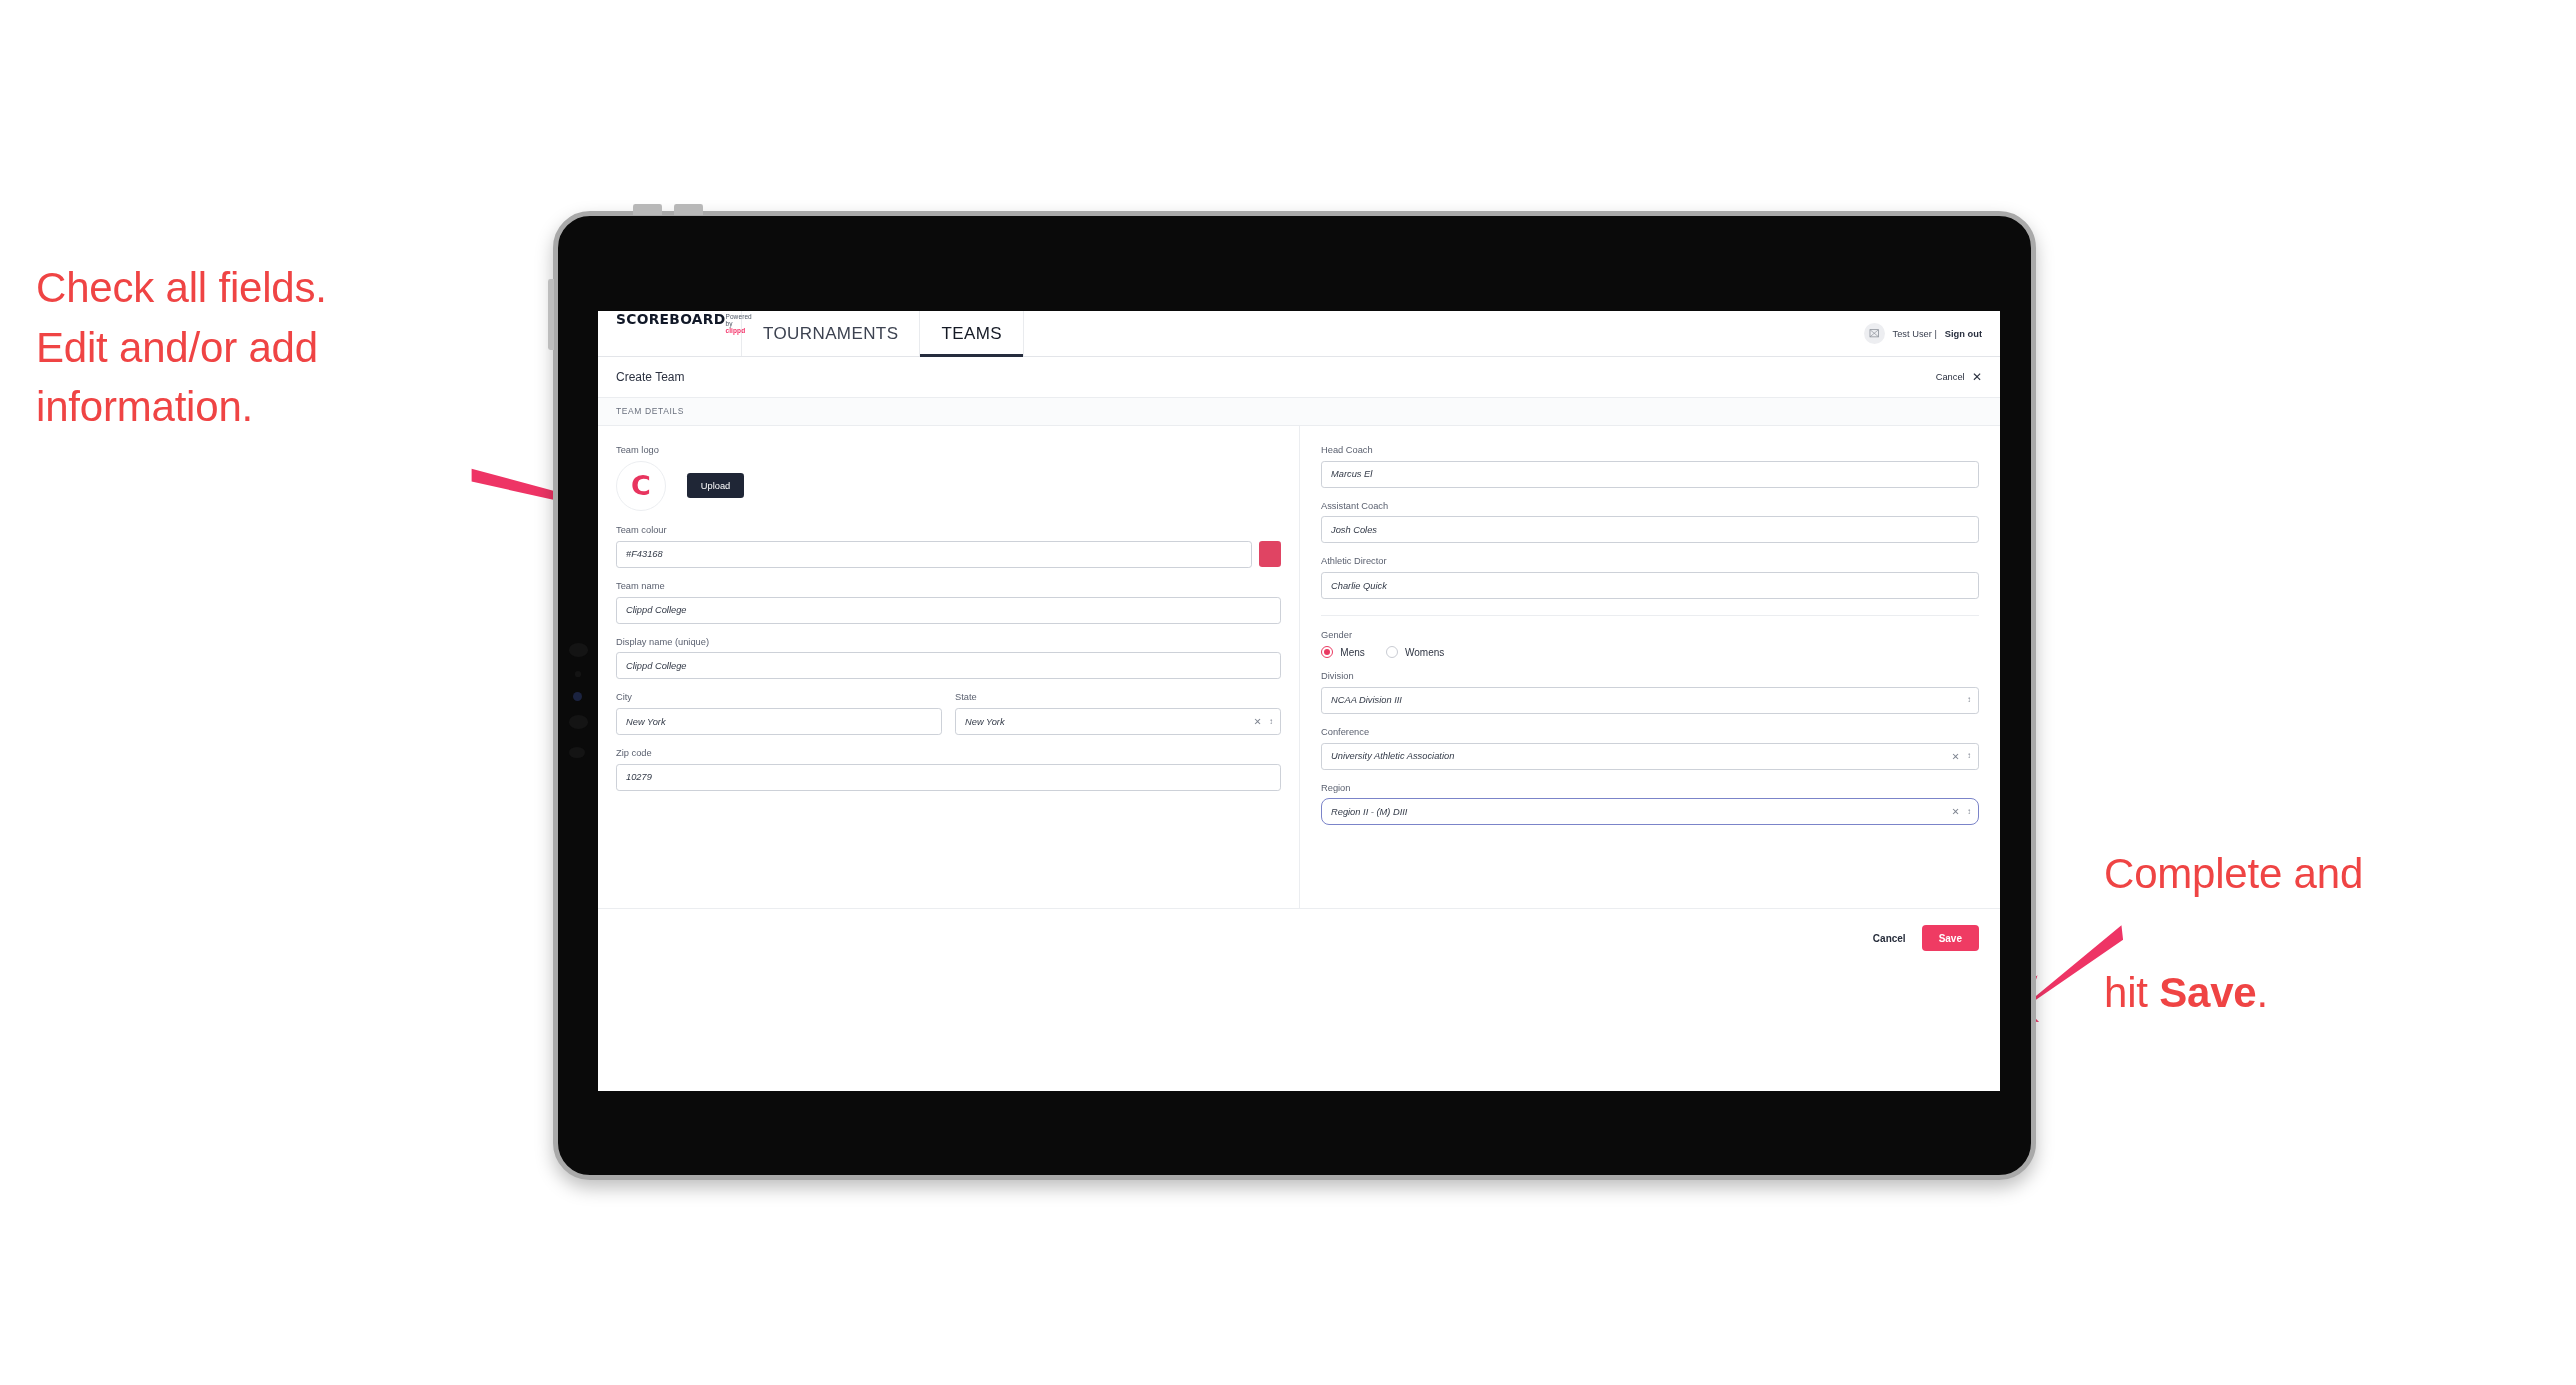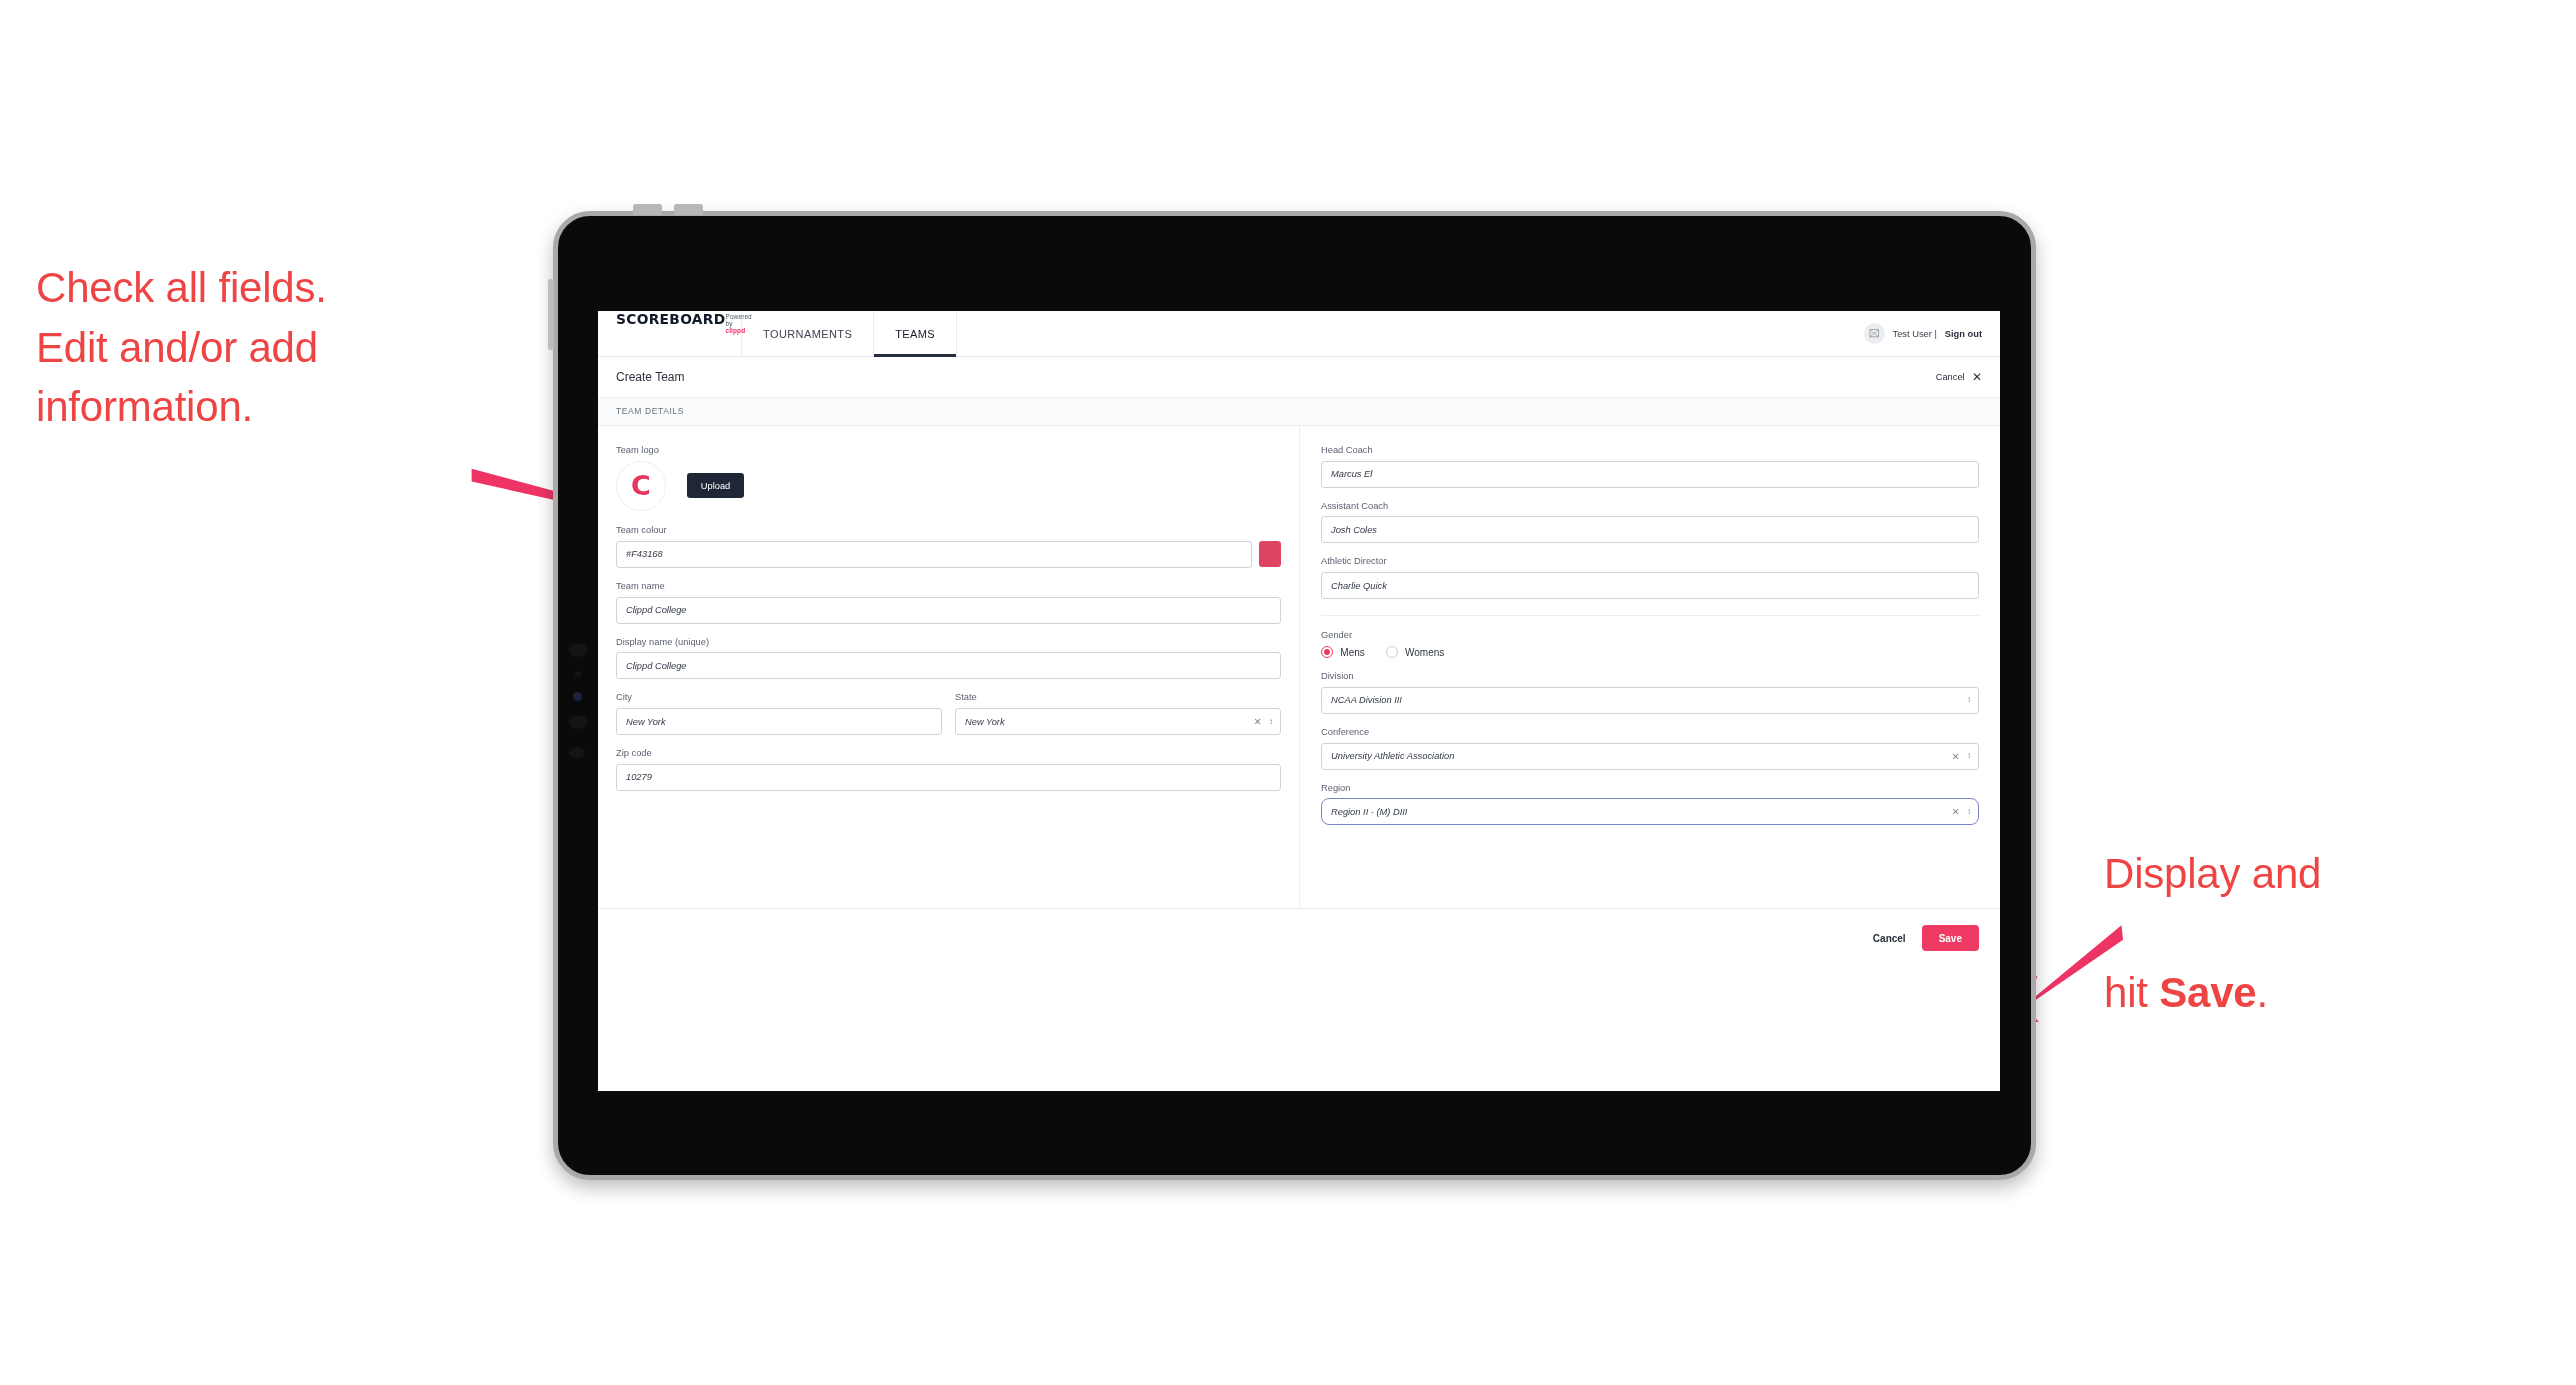--- a/index.html
+++ b/index.html
@@ -78,21 +78,21 @@
     border-right: 0.8px solid #e9ebee;
   }
   #brand .bname {
     font-size: 13.8px; font-weight: 800; letter-spacing: 0.3px;
     color: #111827; font-family: "DejaVu Sans", sans-serif;
   }
   #brand .bsub { font-size: 6.5px; color: #4b5563; margin-top: 1.6px; letter-spacing:0.1px;}
   #brand .bsub .pink { color: #f43168; font-weight: 700; }
   .navtab {
     display: flex; align-items: center; padding: 8px 21px;
-    font-size: 11px; color: #3d4351; letter-spacing: 0.4px;
+    font-size: 17px; color: #3d4351; letter-spacing: 0.4px;
     border-right: 0.8px solid #e9ebee;
     cursor: pointer; position: relative;
   }
   .navtab.active { color: #151a25; }
   .navtab.active::after {
     content: ""; position: absolute; left: 0; right: 0; bottom: -0.8px;
     height: 2.4px; background: #252c3d;
   }
   #topbar-right {
     margin-left: auto; display: flex; align-items: center;
@@ -220,21 +220,21 @@
 </head>
 <body>
 
 <div id="stage">
 
   <div class="anno" id="anno-left">Check all fields.
 Edit and/or add
 information.</div>
 
   <div class="anno" id="anno-right">
-    <span>Display and</span><br>
+    <span>Complete and</span><br>
     <span>hit </span><b>Save</b><span>.</span>
   </div>
 
   <svg class="arrow" style="left:470px; top:454px;" width="162" height="73" viewBox="0 0 200 90">
     <polygon points="2,18 128,52 118,30 196,62 120,78 128,62 2,34" fill="#EE3465"></polygon>
   </svg>
 
   <svg class="arrow" style="left:1971px; top:922px;" width="154" height="113" viewBox="0 0 190 140">
     <polygon points="186,4 70,100 82,66 16,118 84,124 66,106 188,22" fill="#EE3465"></polygon>
   </svg>

